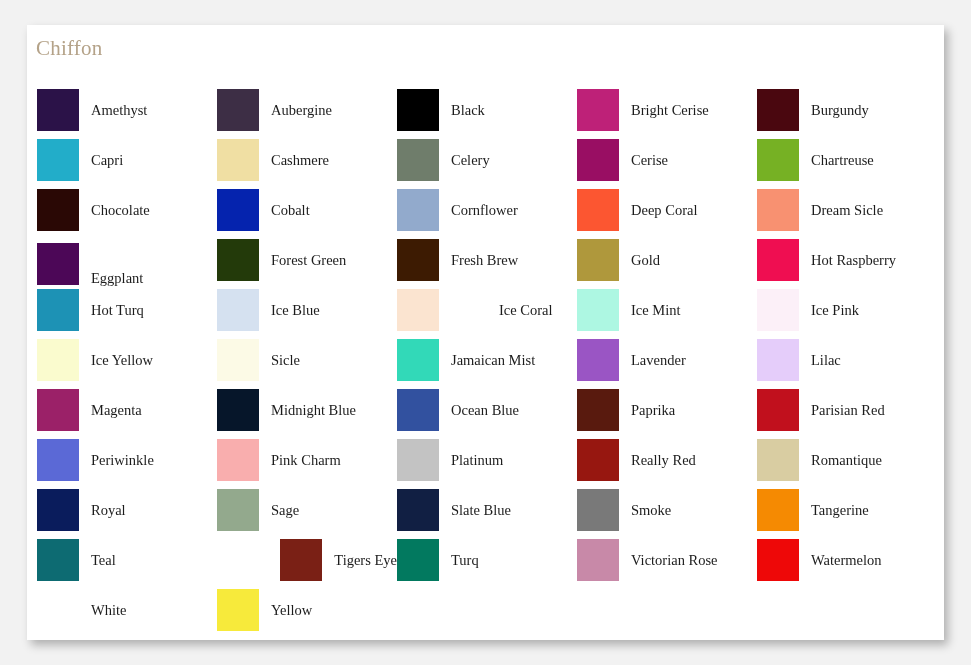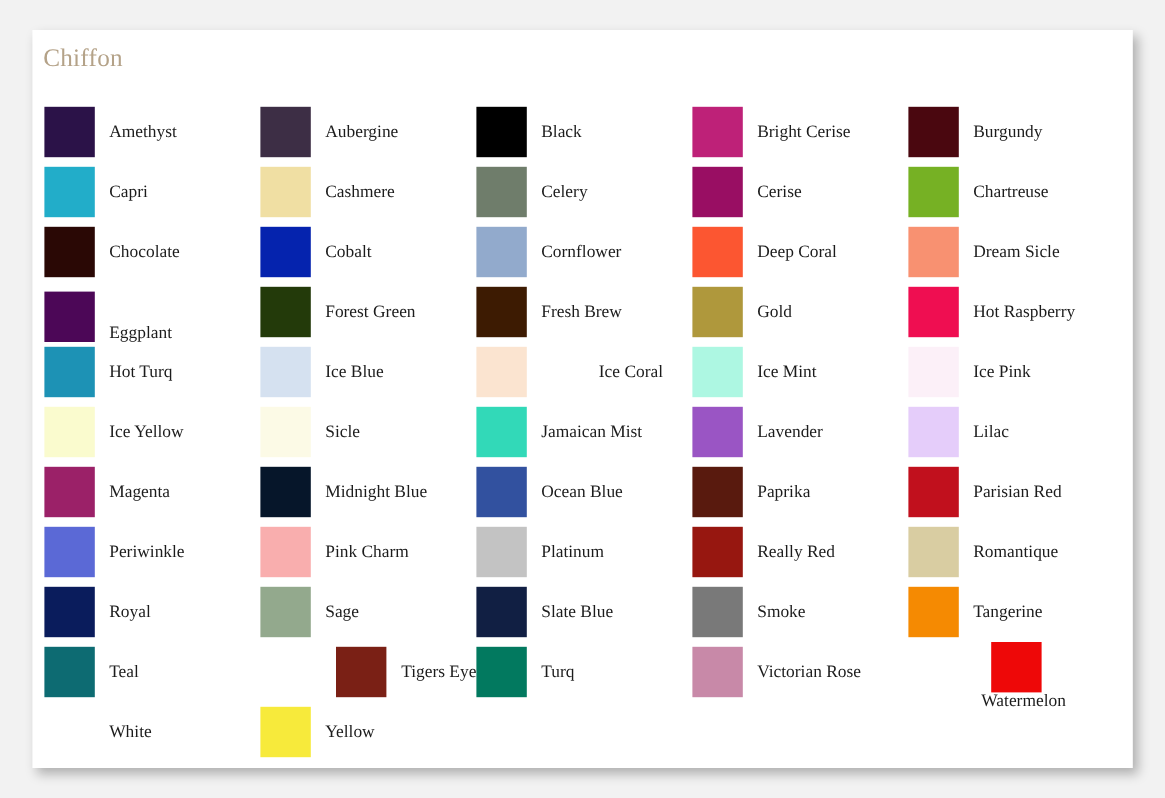--- a/index.html
+++ b/index.html
@@ -277,19 +277,19 @@
         <span class="swatch-label">Parisian Red</span>
       </div>
       <div class="swatch-cell" style="grid-area: 8 / 5;">
         <div class="swatch-chip" style="background: rgb(217, 205, 162);"></div>
         <span class="swatch-label">Romantique</span>
       </div>
       <div class="swatch-cell" style="grid-area: 9 / 5;">
         <div class="swatch-chip" style="background: rgb(245, 138, 2);"></div>
         <span class="swatch-label">Tangerine</span>
       </div>
-      <div class="swatch-cell" style="grid-area: 10 / 5; flex-direction: column;">
+      <div class="swatch-cell" style="grid-area: 10 / 5;">
         <div class="swatch-chip" style="background: rgb(238, 8, 8);"></div>
         <span class="swatch-label">Watermelon</span>
       </div>
     </div>
 
 </div>
 
 </body></html>

